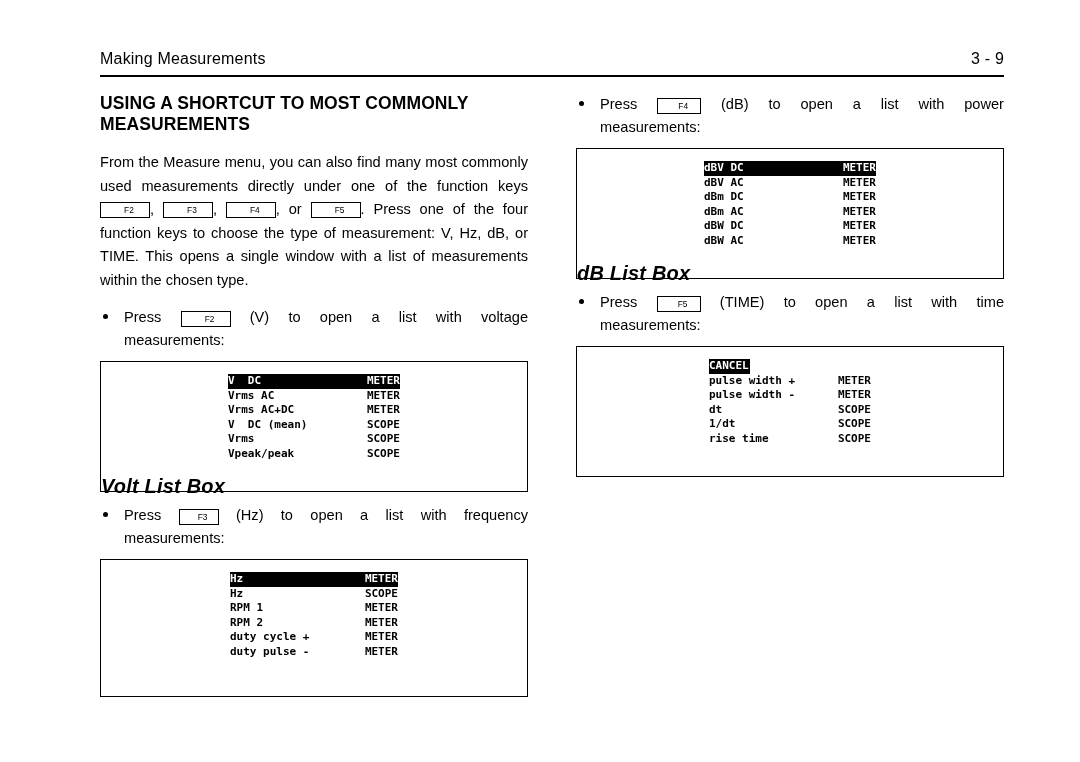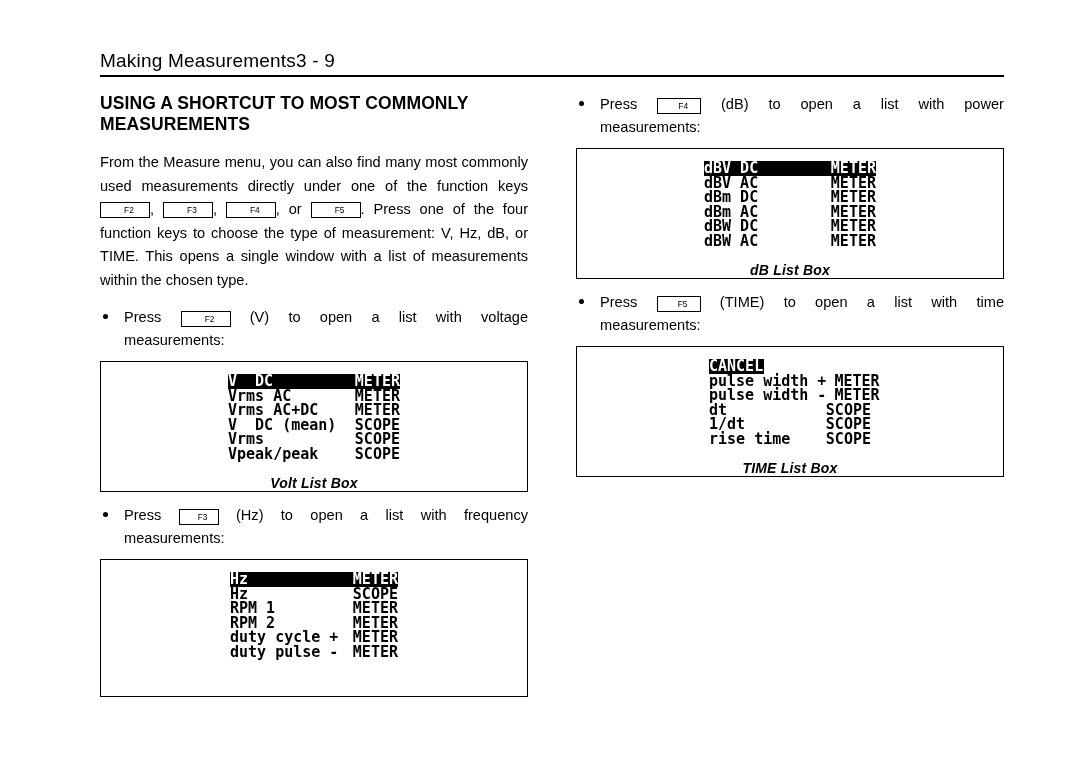--- a/index.html
+++ b/index.html
@@ -16,22 +16,23 @@
     overflow: hidden;
   }
 
   
   #page-header {
     position: absolute;
     left: 100px;
     top: 50px;
     width: 904px;
     display: flex;
+    justify-content: space-between;
     align-items: flex-end;
-    font-size: 19px;
+    font-size: 16px;
     letter-spacing: .2px;
   }
   #header-rule {
     position: absolute;
     left: 100px;
     top: 75px;
     width: 904px;
     height: 1.6px;
     background: #000;
   }
@@ -117,21 +118,21 @@
     background: #fff;
   }
   .figure.h-vol   { height: 131px; }
   .figure.h-freq  { height: 138px; }
   .figure.h-db    { height: 131px; }
   .figure.h-time  { height: 131px; }
 
   .lcd {
     margin: 0 auto;
     font-family: "DejaVu Sans Mono", monospace;
-    font-size: 15px;
+    font-size: 11px;
     line-height: 14.6px;
     font-weight: bold;
     letter-spacing: 0px;
   }
   .lcd.w-vol  { width: 172px; }
   .lcd.w-freq { width: 168px; }
   .lcd.w-db   { width: 172px; }
   .lcd.w-time { width: 162px; }
 
   .lcd-row {
@@ -149,22 +150,21 @@
     justify-content: flex-start;
   }
   .lcd-row.sel-fit .lcd-label {
     background: #000;
     color: #fff;
     padding-right: 1px;
   }
   .lcd-row .lcd-mode { padding-left: 8px; }
 
   .fig-caption {
-    text-align: center;
-    font-size: 14px;
+    font-size: 20px;
     font-style: italic;
     font-weight: bold;
     margin-top: 13px;
     letter-spacing: .2px;
   }
 
   .tail-note {
     font-size: 14.6px;
     line-height: 23.5px;
     text-align: justify;
@@ -328,17 +328,16 @@
 
   <div class="figure h-time">
     <div class="lcd w-time">
         <div class="lcd-row sel-fit"><span class="lcd-label">CANCEL</span></div>
         <div class="lcd-row"><span class="lcd-label">pulse width +</span><span class="lcd-mode">METER</span></div>
         <div class="lcd-row"><span class="lcd-label">pulse width -</span><span class="lcd-mode">METER</span></div>
         <div class="lcd-row"><span class="lcd-label">dt</span><span class="lcd-mode">SCOPE</span></div>
         <div class="lcd-row"><span class="lcd-label">1/dt</span><span class="lcd-mode">SCOPE</span></div>
         <div class="lcd-row"><span class="lcd-label">rise time</span><span class="lcd-mode">SCOPE</span></div>
       </div>
-    <div class="fig-caption">TIME List Box</div>
   </div>
 
 
 </div>
 
 </body></html>

